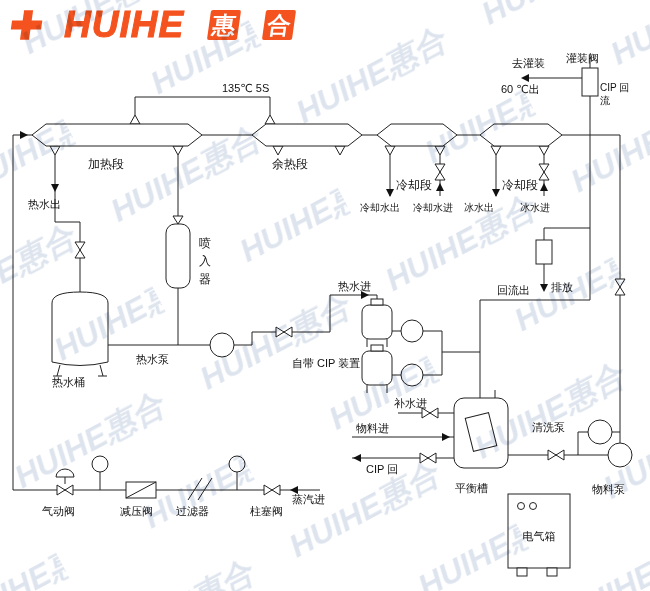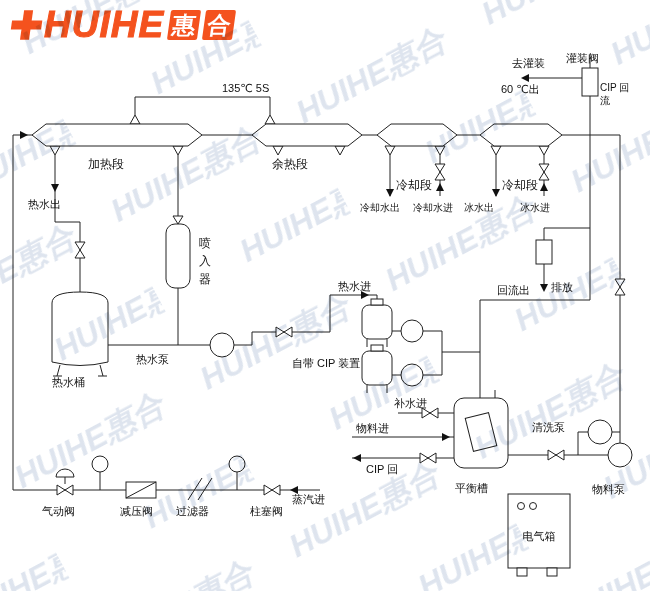--- a/index.html
+++ b/index.html
@@ -1,19 +1,19 @@
 <!DOCTYPE html>
 <html><head>
 <meta charset="utf-8">
 <style>
   html,body{margin:0;padding:0;background:#fff;}
   #stage{position:relative;width:650px;height:591px;background:#fff;overflow:hidden;
          font-family:"Liberation Sans","DejaVu Sans",sans-serif;}
   
-  .logo{position:absolute;top:6px;left:8px;z-index:2;display:flex;align-items:center;gap:0;}
+  .logo{position:absolute;top:6px;left:8px;z-index:2;display:flex;align-items:center;gap:20px;}
   .logo-brand{color:#f4521e;font-size:37px;font-weight:900;font-style:italic;
               letter-spacing:1px;line-height:38px;-webkit-text-stroke:1px #f4521e;}
   .logo-cn{display:inline-flex;align-items:center;justify-content:center;width:30px;height:30px;
            margin-left:5px;background:#f4521e;color:#fff;font-size:23px;font-weight:bold;
            border-radius:2px;transform:skewX(-8deg);}
   
   .diagram{position:absolute;inset:0;z-index:1;}
   .watermark{position:absolute;inset:0;z-index:5;pointer-events:none;mix-blend-mode:multiply;opacity:.62;}
   .wm-text{font:bold italic 32px "Liberation Sans","DejaVu Sans",sans-serif;fill:#c9d4e4;}
   

